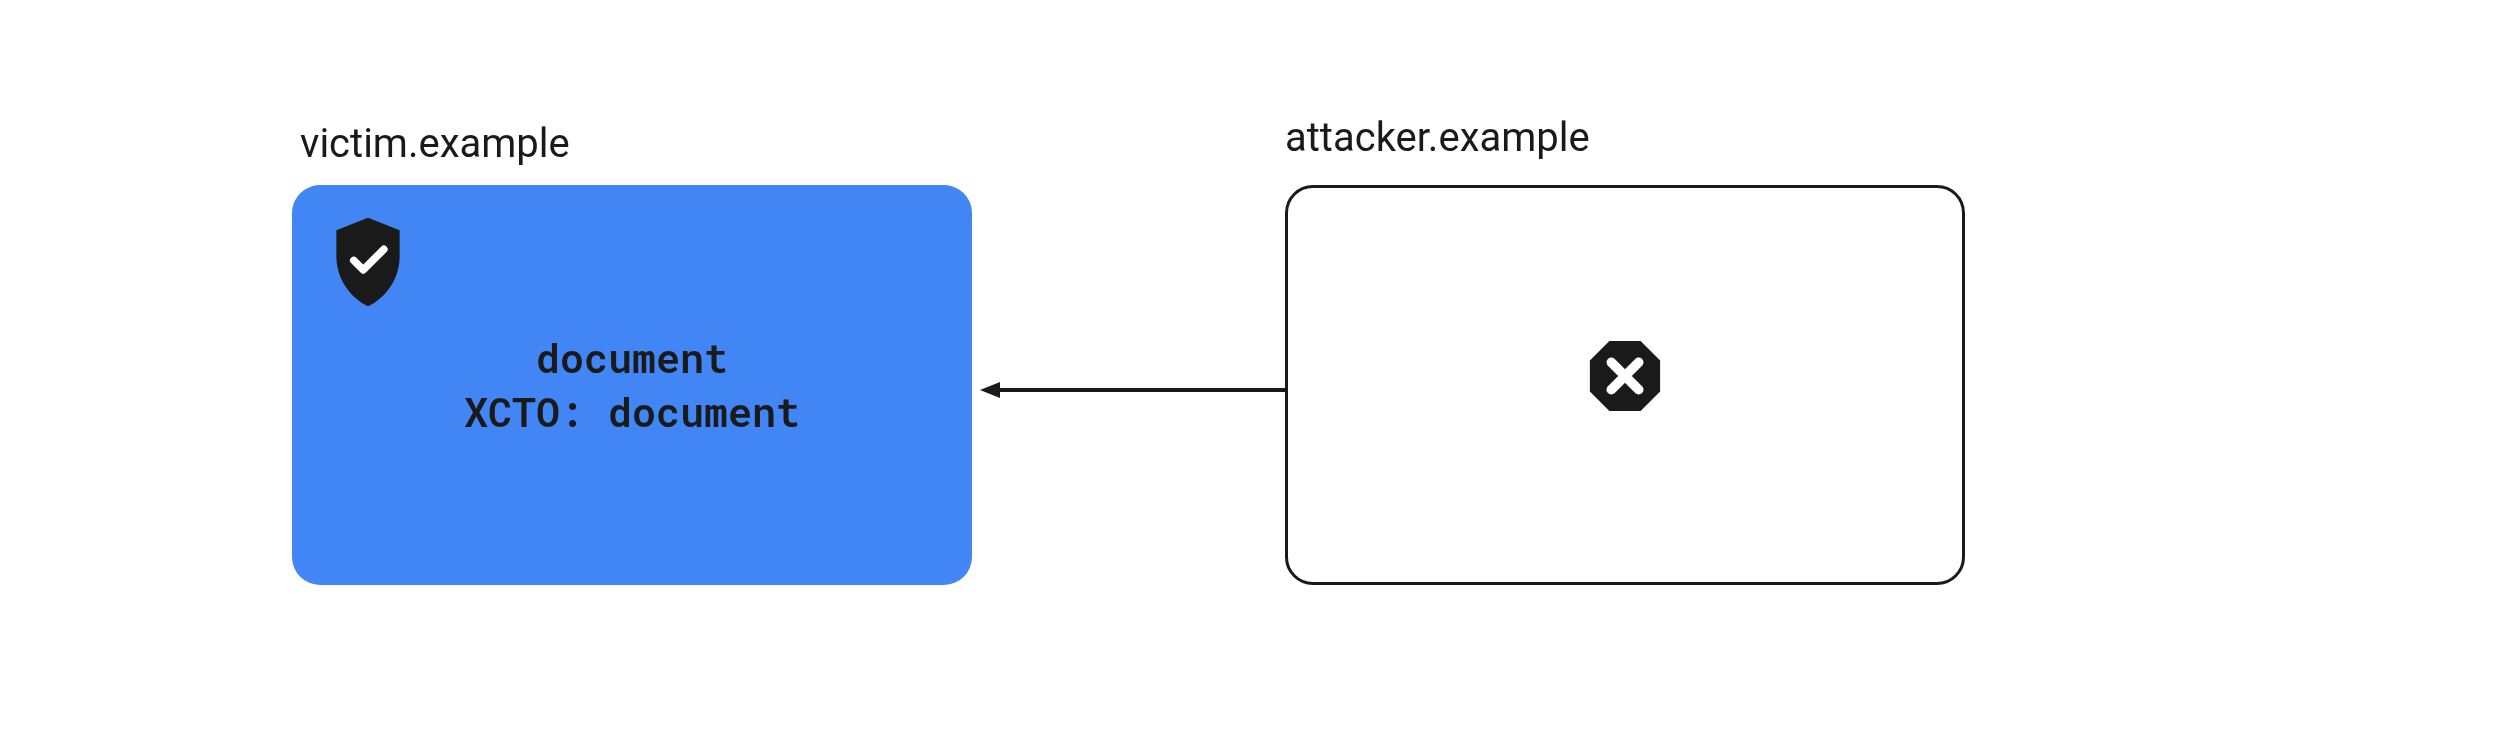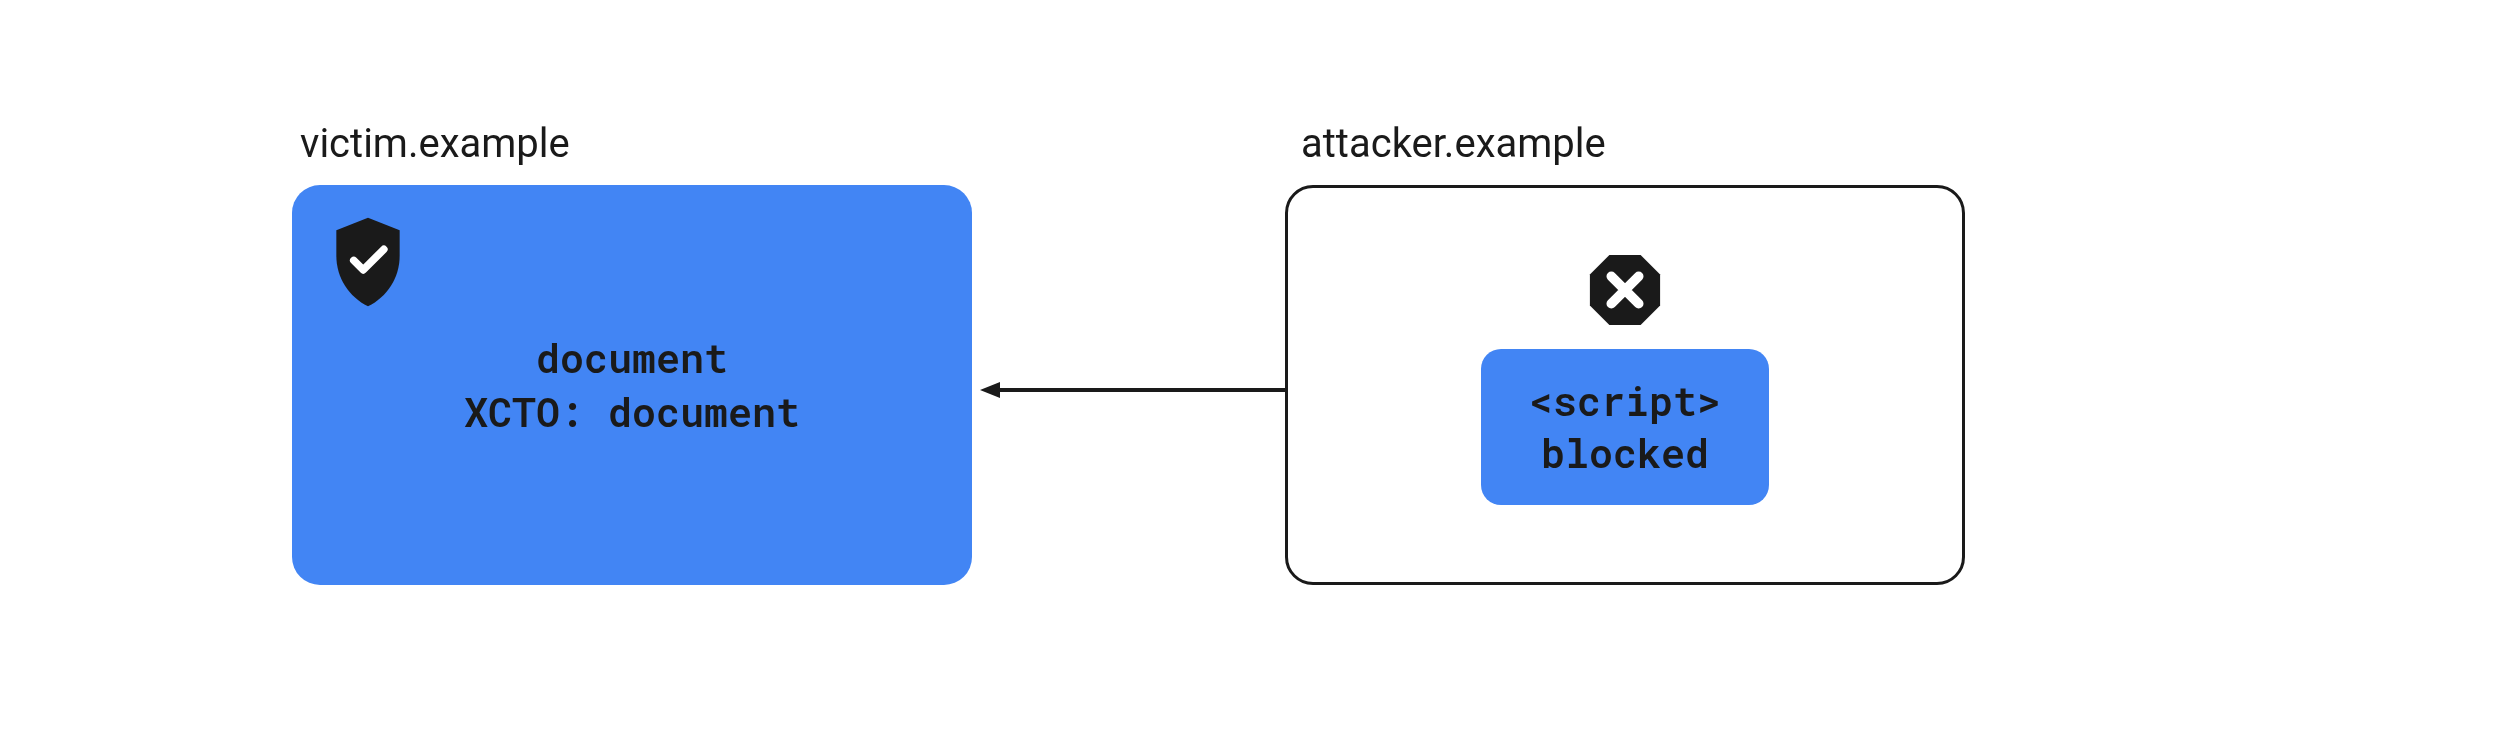--- a/index.html
+++ b/index.html
@@ -15,21 +15,21 @@
     width: 100%;
     height: 100%;
   }
   .label {
     position: absolute;
     font-size: 40px;
     font-weight: 400;
     color: #1a1a1a;
   }
   .victim-label { left: 300px; top: 120px; }
-  .attacker-label { left: 1285px; top: 120px; margin-left: 16px; }
+  .attacker-label { left: 1285px; top: 114px; }
 
   .victim-box {
     position: absolute;
     left: 292px;
     top: 185px;
     width: 680px;
     height: 400px;
     background: #4285f4;
     border-radius: 28px;
     padding: 30px 38px;
@@ -110,24 +110,20 @@
     </div>
   </div>
 
   <div class="attacker-box">
     <div class="blocked-icon-wrap">
       <svg width="78" height="78" viewBox="0 0 40 40">
         <polygon points="12,2 28,2 38,12 38,28 28,38 12,38 2,28 2,12" fill="#1a1a1a"></polygon>
         <path d="M13 13 L27 27 M27 13 L13 27" stroke="#ffffff" stroke-width="5" stroke-linecap="round"></path>
       </svg>
     </div>
-    <div class="script-box">
-      <div>&lt;script&gt;</div>
-      <div>blocked</div>
-    </div>
   </div>
 
   <div class="arrow">
     <svg width="305" height="20" viewBox="0 0 305 20">
       <line x1="18" y1="10" x2="305" y2="10" stroke="#1a1a1a" stroke-width="4"></line>
       <polygon points="0,10 20,2 20,18" fill="#1a1a1a"></polygon>
     </svg>
   </div>
 
 </div>

